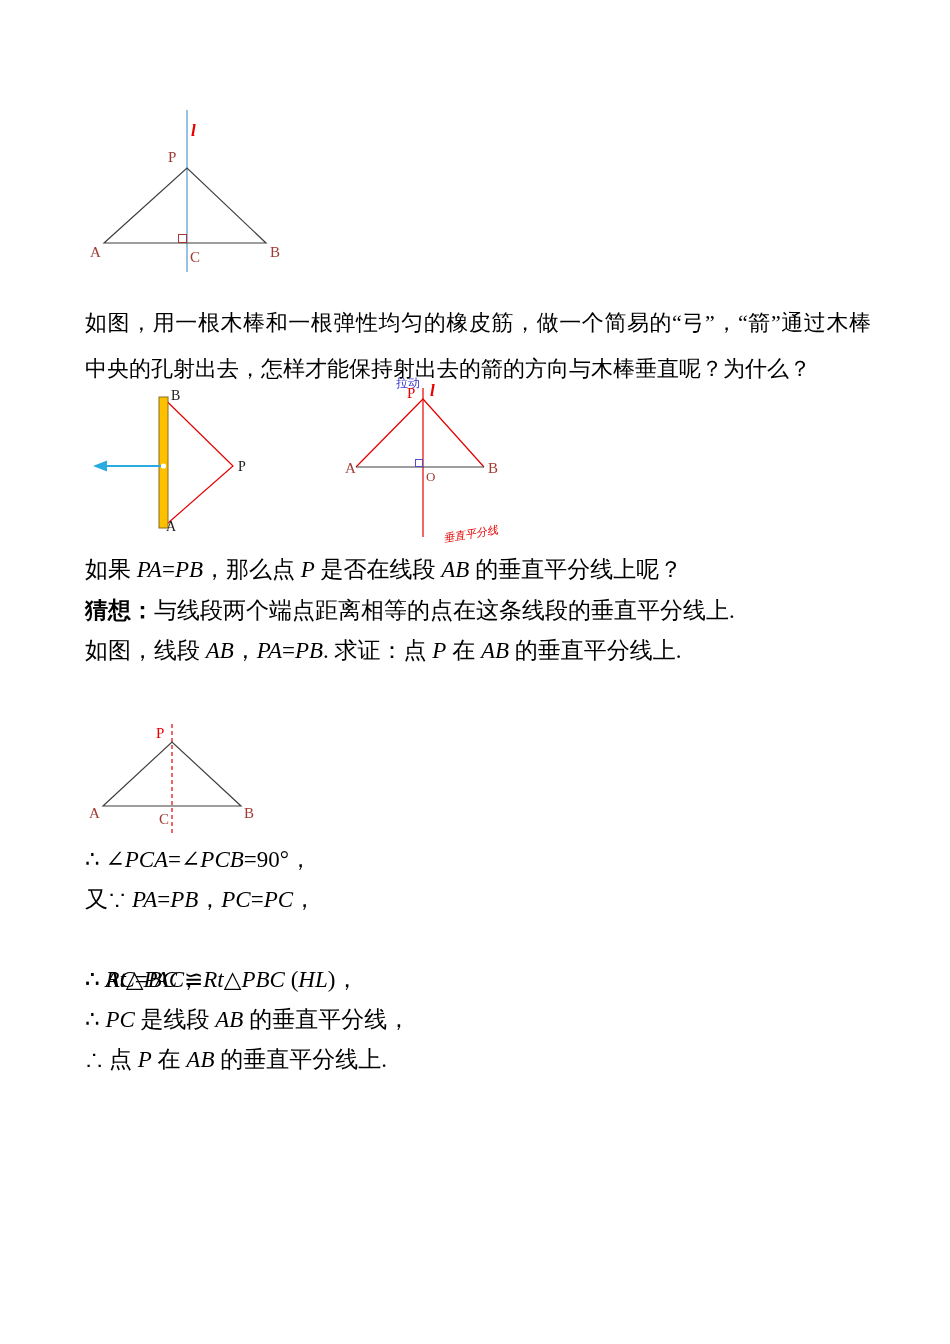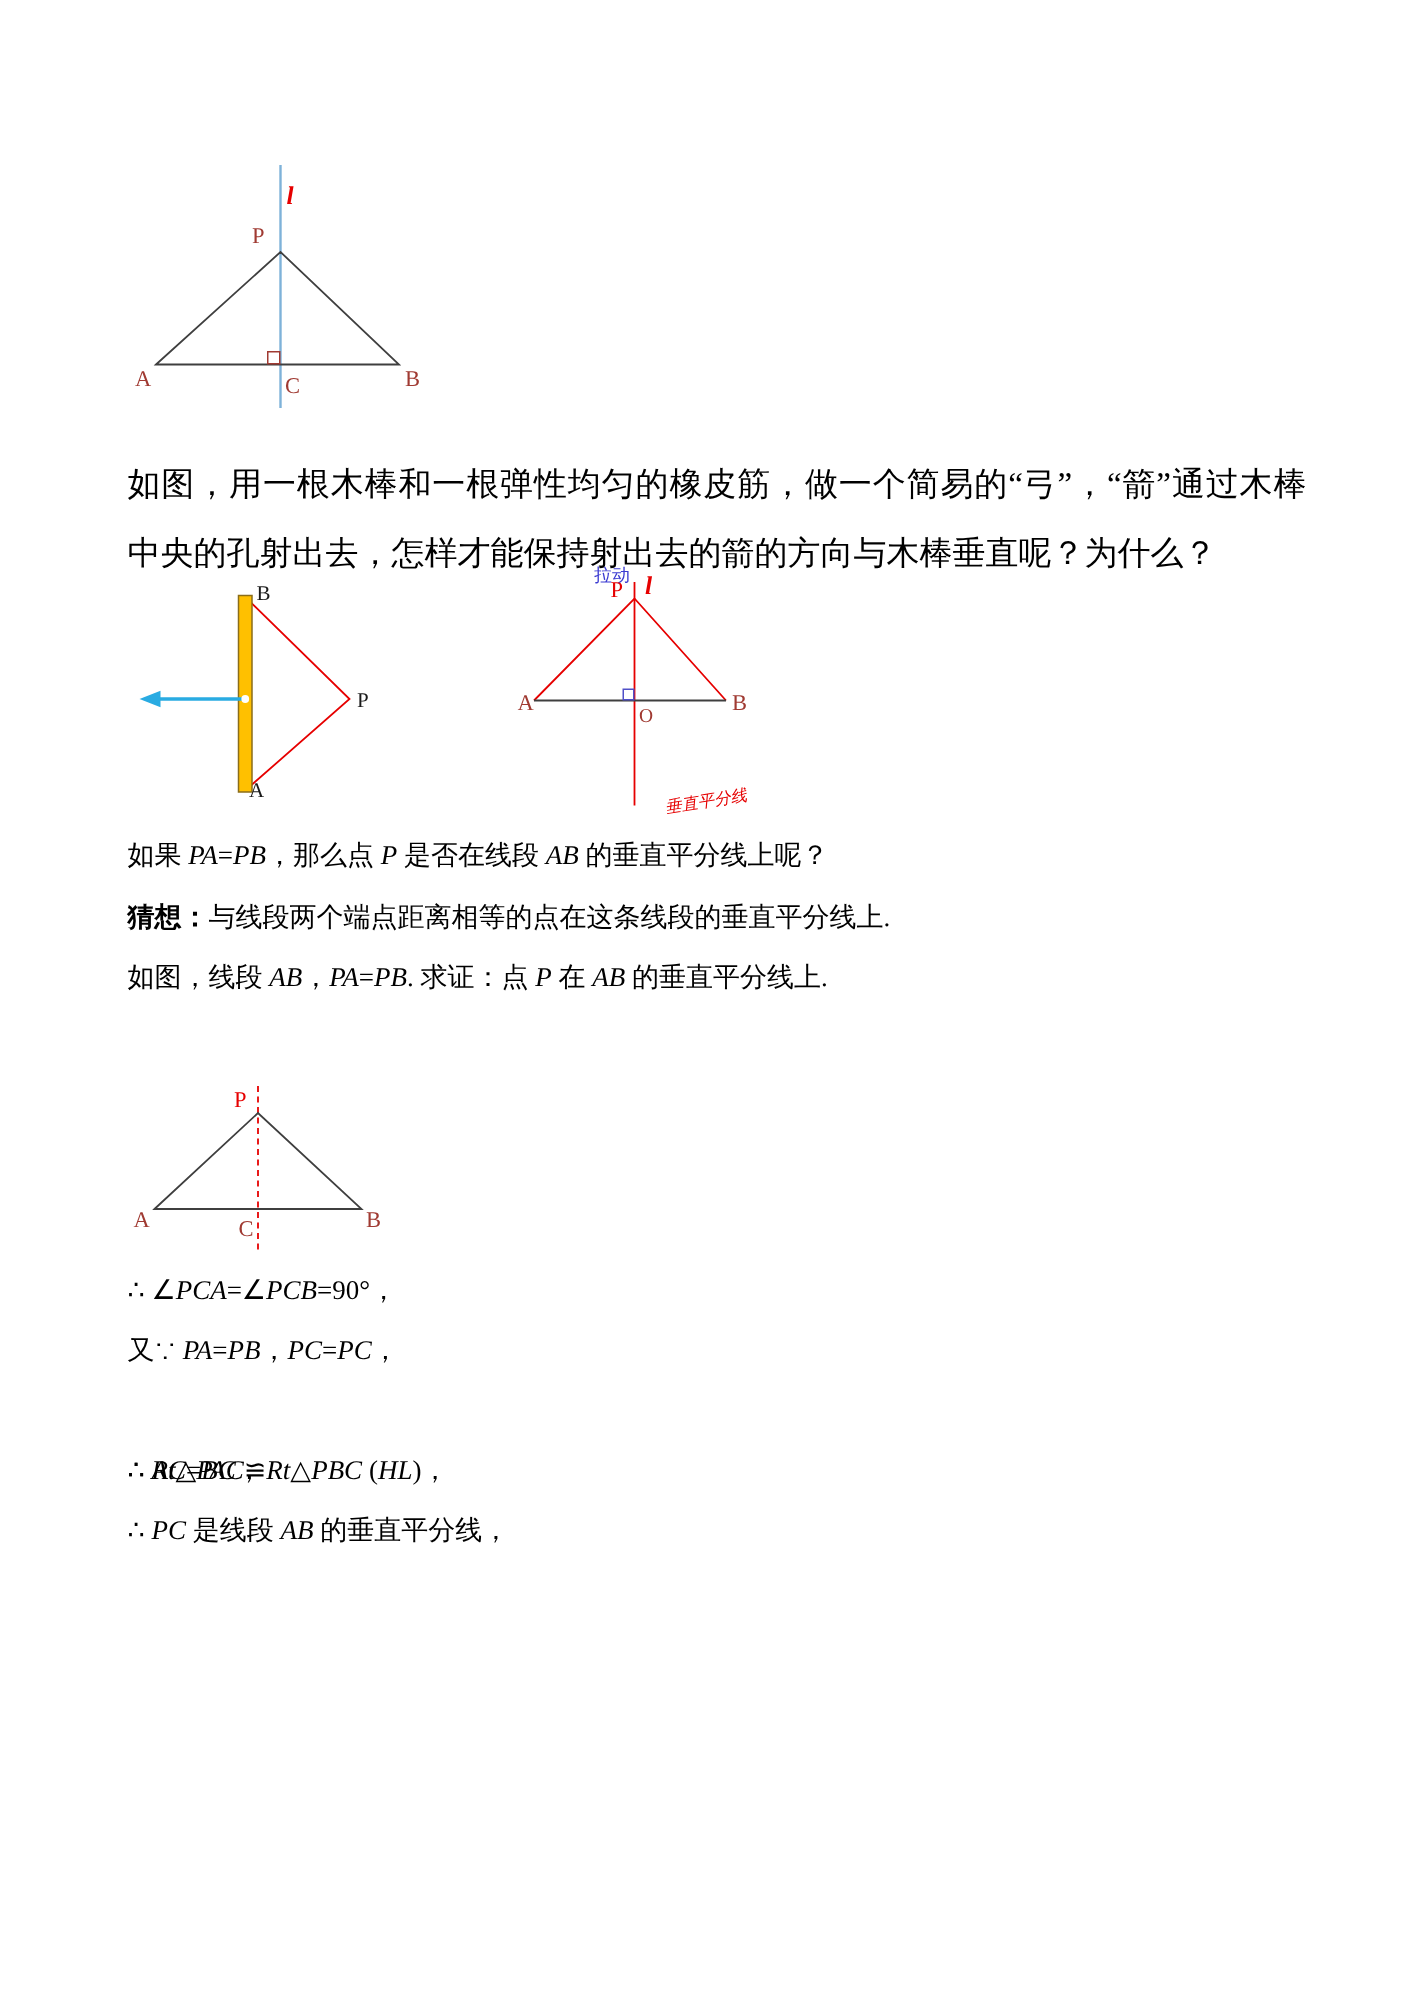--- a/index.html
+++ b/index.html
@@ -1,21 +1,21 @@
 <!DOCTYPE html>
 <html style="--accent_red: #e60000; --label_maroon: #a03a32; --bar_yellow: #ffc000; --bar_edge: #8a6d1a; --arrow_cyan: #29abe2; --bisector_blue: #7eb2d9; --note_blue: #3b3bd1; --stroke_dark: #3f3f3f;"><head>
 <meta charset="utf-8">
 <style>
   html,body{margin:0;padding:0;background:#ffffff;}
   .page{position:relative;width:950px;height:1344px;background:#ffffff;overflow:hidden;
         font-family:"Liberation Serif","DejaVu Serif",serif;color:#000;}
   .fig{position:absolute;}
   .para{position:absolute;left:85px;top:300px;width:786px;margin:0;
         font-size:22px;line-height:46px;text-align:justify;}
-  .line{position:absolute;left:85px;margin:0;font-size:18px;line-height:24px;white-space:nowrap;font-family:Liberation Serif, serif;}
+  .line{position:absolute;left:85px;margin:0;font-size:23px;line-height:24px;white-space:nowrap;}
   .line b{font-weight:bold;margin-top:40px;}
   .mathify i{font-style:italic;}
   
   text{font-family:"Liberation Serif","DejaVu Serif",serif;}
   .lab{font-size:15px;fill:var(--label_maroon);}
   .lab-red{font-size:15px;fill:var(--accent_red);}
   .lab-black{font-size:14px;fill:#1a1a1a;}
   .lbl-l{font-size:17px;font-weight:bold;font-style:italic;fill:var(--accent_red);}
   .blue-note{font-size:12px;fill:var(--note_blue);}
   .caption-red{font-size:11px;fill:var(--accent_red);font-style:italic;}
@@ -87,15 +87,16 @@
     <text x="6" y="98" class="lab">A</text>
     <text x="161" y="98" class="lab">B</text>
     <text x="76" y="104" class="lab">C</text>
   </svg>
 
   <p class="line mathify" style="top:848px">∴ ∠<i>PCA</i>=∠<i>PCB</i>=90°，</p>
   <p class="line mathify" style="top:888px">又∵ <i>PA</i>=<i>PB</i>，<i>PC</i>=<i>PC</i>，</p>
   <p class="line mathify" style="top:968px">∴ <i>Rt</i>△<i>PAC</i>≌<i>Rt</i>△<i>PBC</i> (<i>HL</i>)，</p>
   <p class="line mathify" style="top:968px">∴ <i>AC</i>=<i>BC</i>，</p>
   <p class="line mathify" style="top:1008px">∴ <i>PC</i> 是线段 <i>AB</i> 的垂直平分线，</p>
+  <p class="line mathify" style="top:1048px">∴ 点 <i>P</i> 在 <i>AB</i> 的垂直平分线上.</p>
 
 
 </div>
 
 </body></html>

